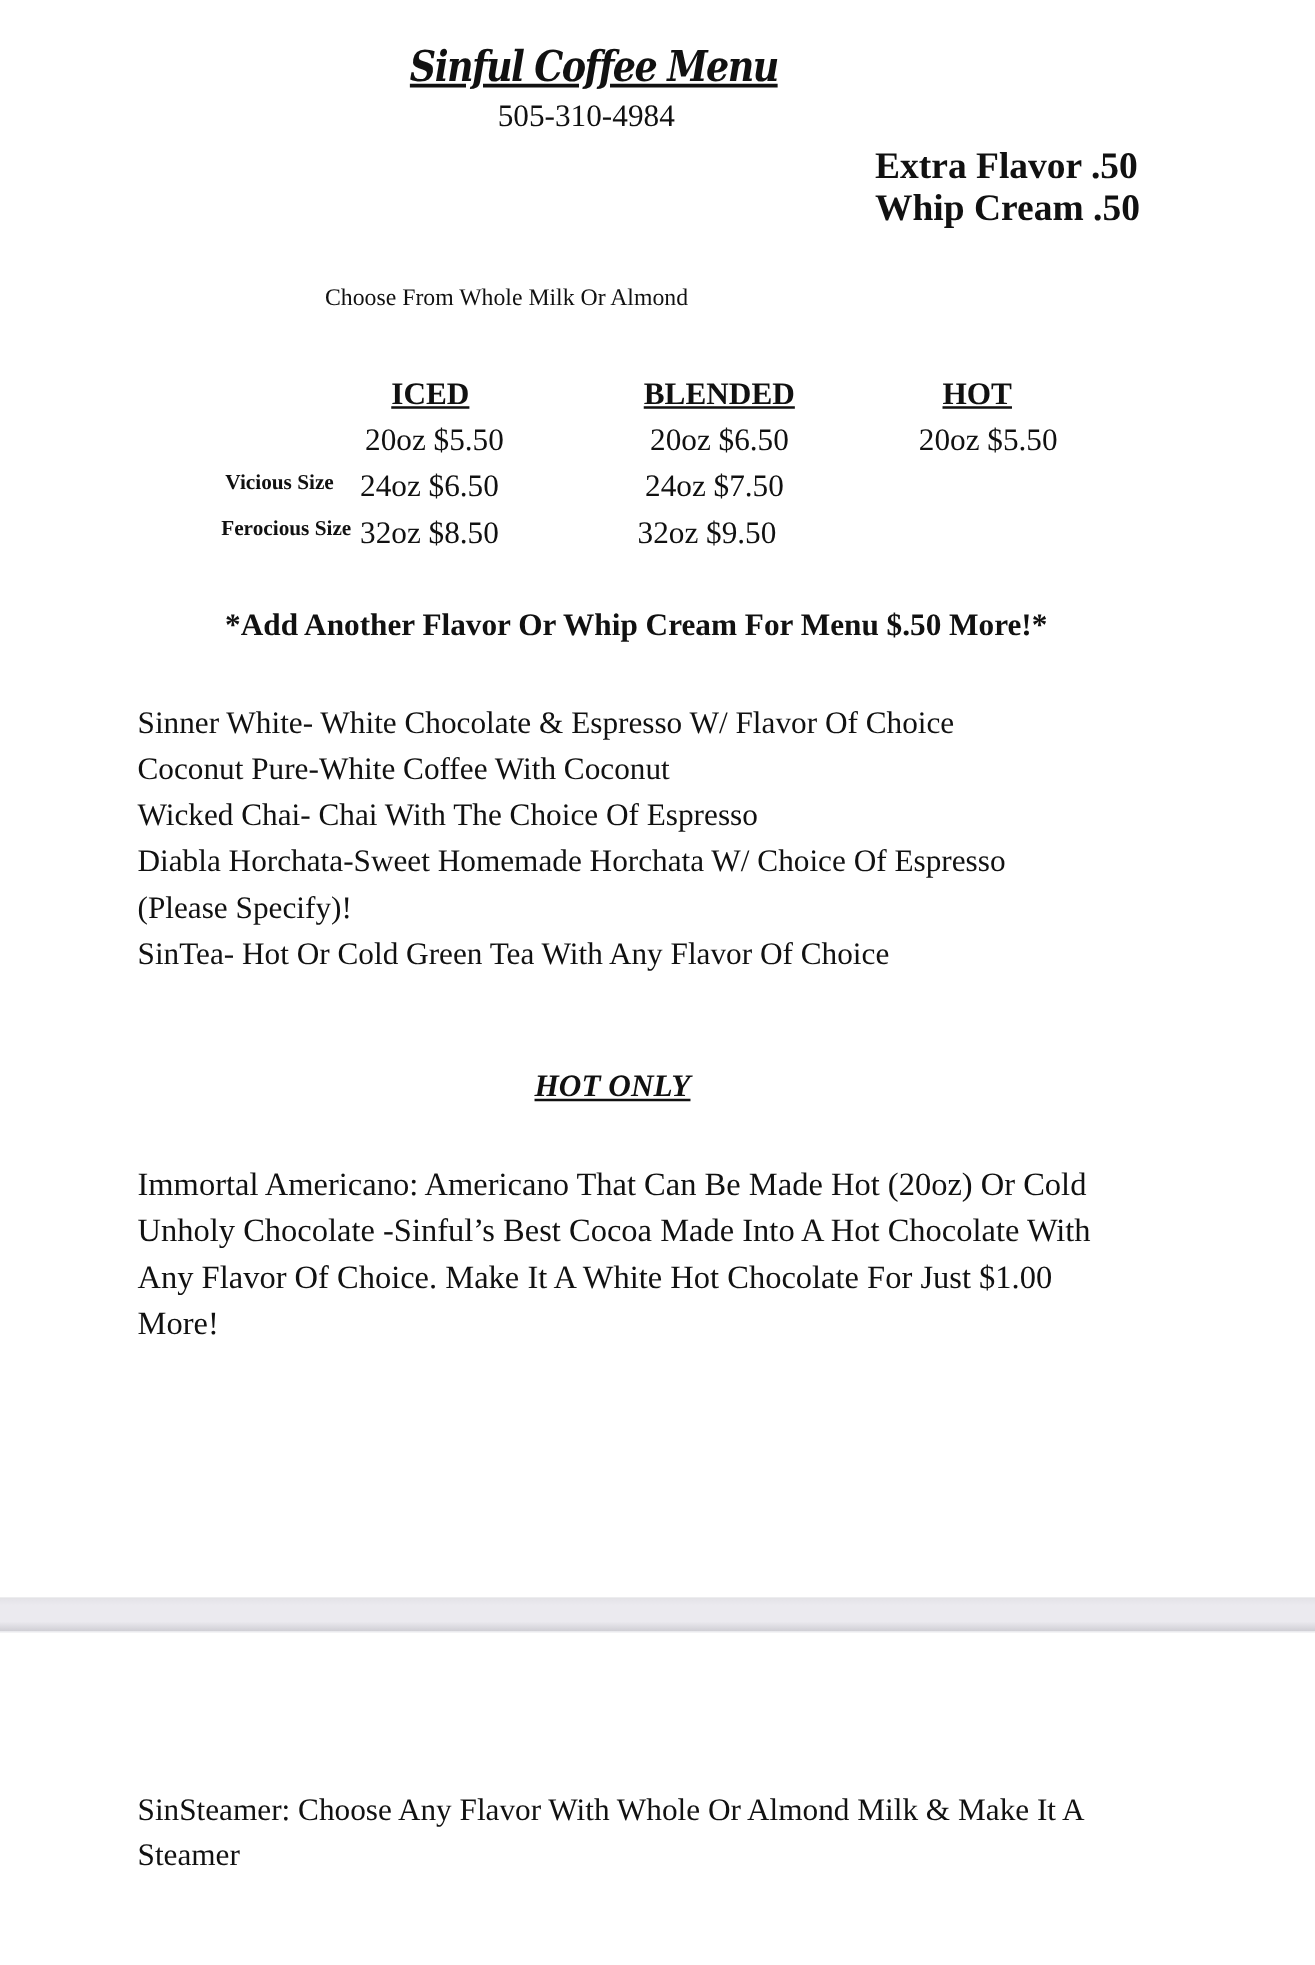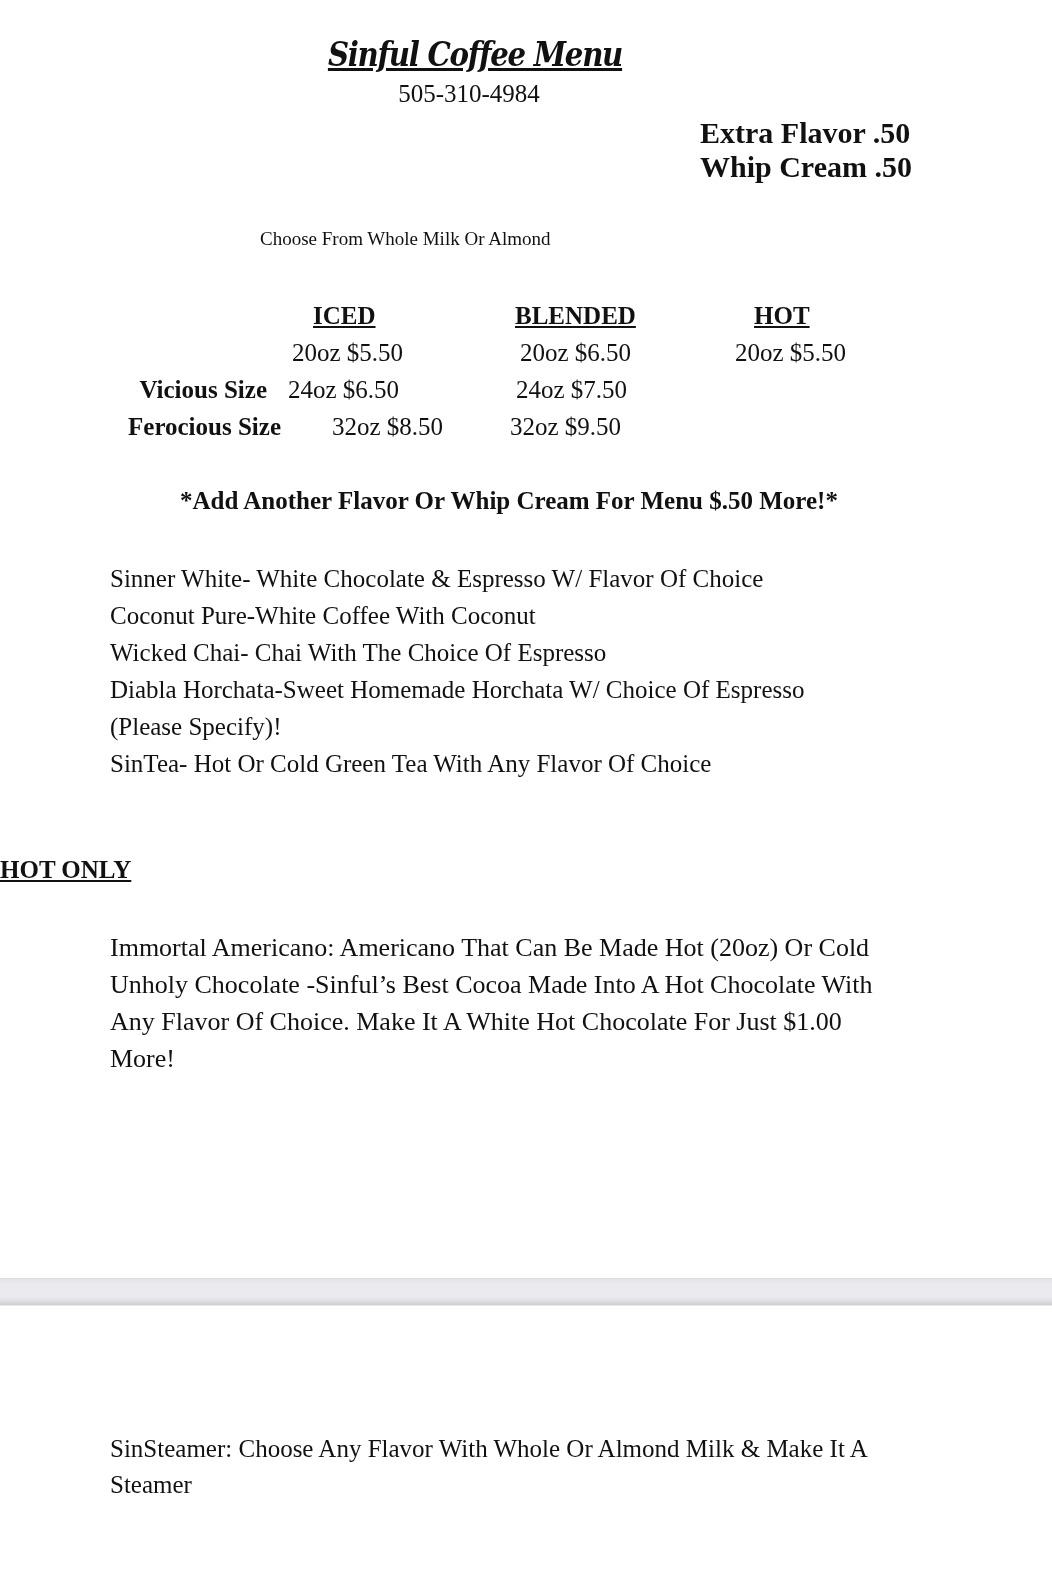--- a/index.html
+++ b/index.html
@@ -7,25 +7,25 @@
            font-family: "Liberation Serif", serif; color: #111; }
     .abs { position: absolute; white-space: nowrap; }
     .title { left: 0; width: 950px; top: 34px; text-align: center; font-size: 34px;
              font-weight: bold; font-style: italic; text-decoration: underline;
              font-family: "DejaVu Serif", serif; letter-spacing: -1.5px; transform: scaleX(0.86); transform-origin: 475px 0; }
     .phone { left: 0; width: 938px; top: 80px; text-align: center; font-size: 25px; }
     .extras { left: 700px; top: 116px; font-size: 30px; font-weight: bold; text-align: left; width: 207px; line-height: 34px; }
     .milk { left: 260px; top: 228px; font-size: 19px; }
     .col-head { font-size: 25px; font-weight: bold; text-decoration: underline; }
     .price { font-size: 25px; }
-    .size-label { font-size: 25px; font-weight: bold; text-align: right; }
+    .size-label { font-size: 17px; font-weight: bold; text-align: right; }
     .note { left: 0; width: 1018px; top: 487px; text-align: center; font-size: 25px; font-weight: bold; }
     .desc { left: 110px; top: 560px; font-size: 25px; line-height: 37px; white-space: normal; width: 800px; }
     .desc div { white-space: nowrap; }
-    .hot-only { left: 0; width: 980px; top: 856px; text-align: left; font-size: 25px; font-weight: bold; text-decoration: underline; }
+    .hot-only { left: 0; width: 980px; top: 856px; text-align: center; font-size: 25px; font-weight: bold; text-decoration: underline; font-style: italic; }
     .hot-desc { left: 110px; top: 929px; font-size: 26px; line-height: 37px; white-space: normal; width: 790px; }
     .page-gap { left: 0; top: 1278px; width: 1052px; height: 26px;
                 background: linear-gradient(#e4e3e8, #ebeaef 20%, #ebeaef 70%, #cfced4);
                 border-top: 1px solid #dcdbe0; border-bottom: 1px solid #e8e8ec; }
     .steamer { left: 110px; top: 1431px; font-size: 25px; line-height: 36px; white-space: normal; width: 800px; }
   </style>
 </head>
 <body>
 
 <div class="abs title">Sinful Coffee Menu</div>
@@ -40,21 +40,21 @@
 
 <div class="abs col-head" style="left:313px; top:302px;">ICED</div>
 <div class="abs col-head" style="left:515px; top:302px;">BLENDED</div>
 <div class="abs col-head" style="left:754px; top:302px;">HOT</div>
 
 <div class="abs size-label" style="left:100px; width:167px; top:376px;">Vicious Size</div>
 <div class="abs size-label" style="left:100px; width:181px; top:413px;">Ferocious Size</div>
 
 <div class="abs price" style="left:292px; top:339px;">20oz $5.50</div>
 <div class="abs price" style="left:288px; top:376px;">24oz $6.50</div>
-<div class="abs price" style="left:288px; top:413px;margin-left:44px;">32oz $8.50</div>
+<div class="abs price" style="left:288px; top:413px;">32oz $8.50</div>
 
 <div class="abs price" style="left:520px; top:339px;">20oz $6.50</div>
 <div class="abs price" style="left:516px; top:376px;">24oz $7.50</div>
 <div class="abs price" style="left:510px; top:413px;">32oz $9.50</div>
 
 <div class="abs price" style="left:735px; top:339px;">20oz $5.50</div>
 
 <div class="abs note">*Add Another Flavor Or Whip Cream For Menu $.50 More!*</div>
 
 <div class="abs desc">

